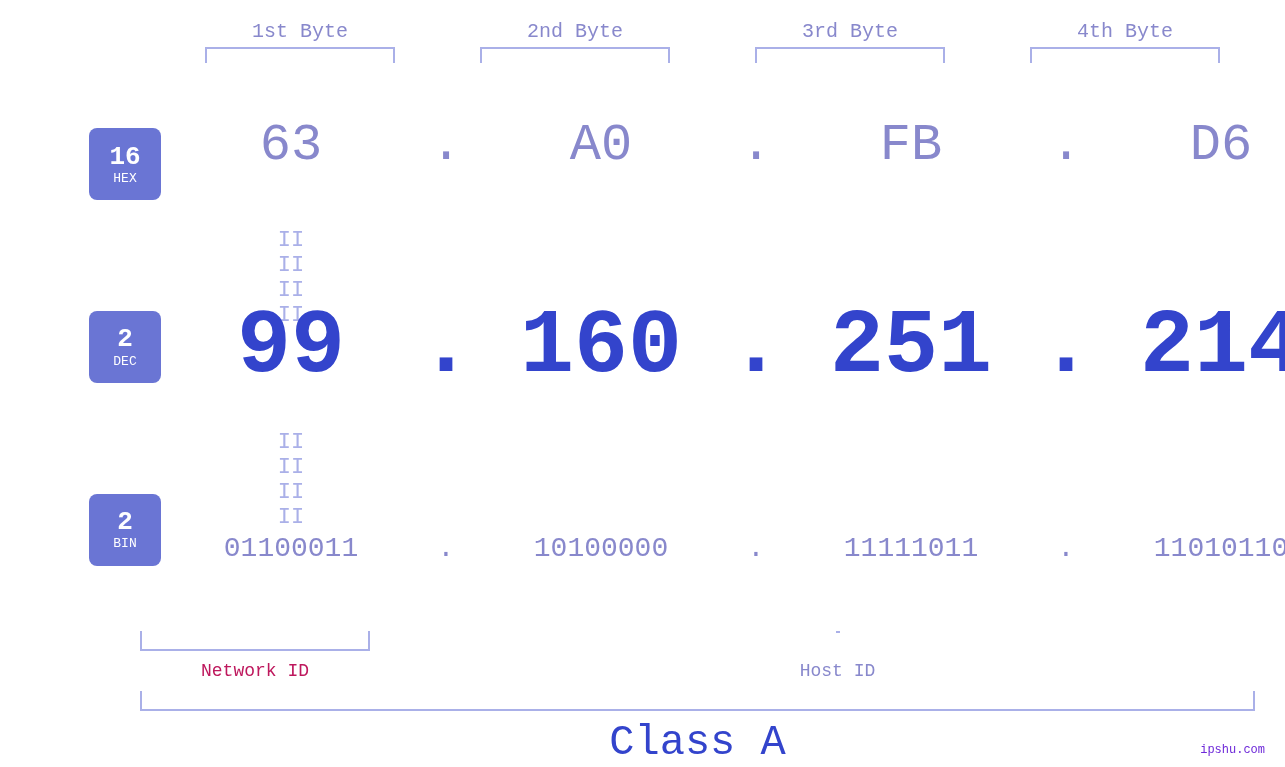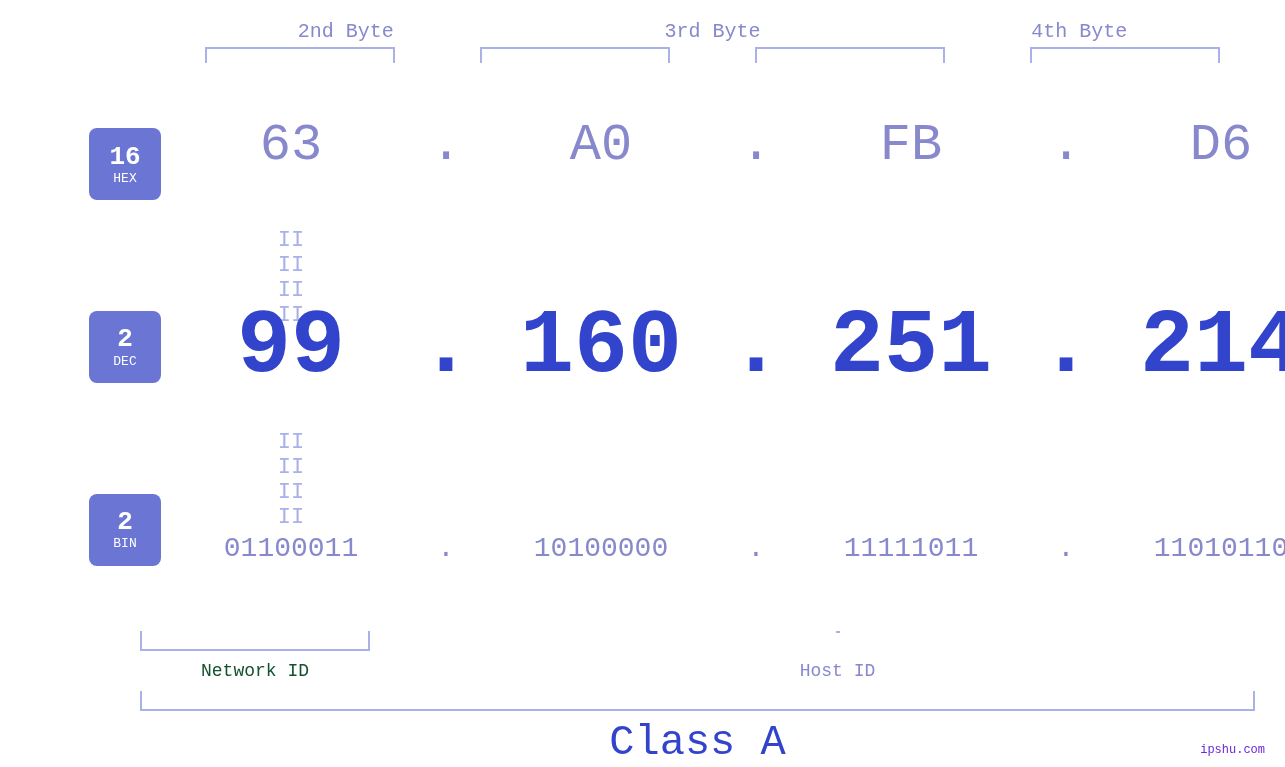--- a/index.html
+++ b/index.html
@@ -200,21 +200,21 @@
 
     .id-labels-row {
       display: flex;
       flex-direction: row;
       margin-top: 6px;
     }
 
     .network-id-label {
       width: 230px;
       text-align: center;
-      color: #14532d;
+      color: #be185d;
       font-size: 18px;
       font-family: 'Courier New', Courier, monospace;
     }
 
     .host-id-label {
       flex: 1;
       text-align: center;
       color: #8888cc;
       font-size: 18px;
       font-family: 'Courier New', Courier, monospace;
@@ -265,20 +265,21 @@
       align-items: center;
       flex: 1;
     }
   </style>
 </head>
 <body>
 
 <div class="main-container">
 
   <div class="byte-headers">
+    <div class="byte-label">1st Byte</div>
     <div class="byte-label">2nd Byte</div>
     <div class="byte-label">3rd Byte</div>
     <div class="byte-label">4th Byte</div>
   </div>
 
   <div class="brackets-row">
     <div class="bracket"></div>
     <div class="bracket"></div>
     <div class="bracket"></div>
     <div class="bracket"></div>

